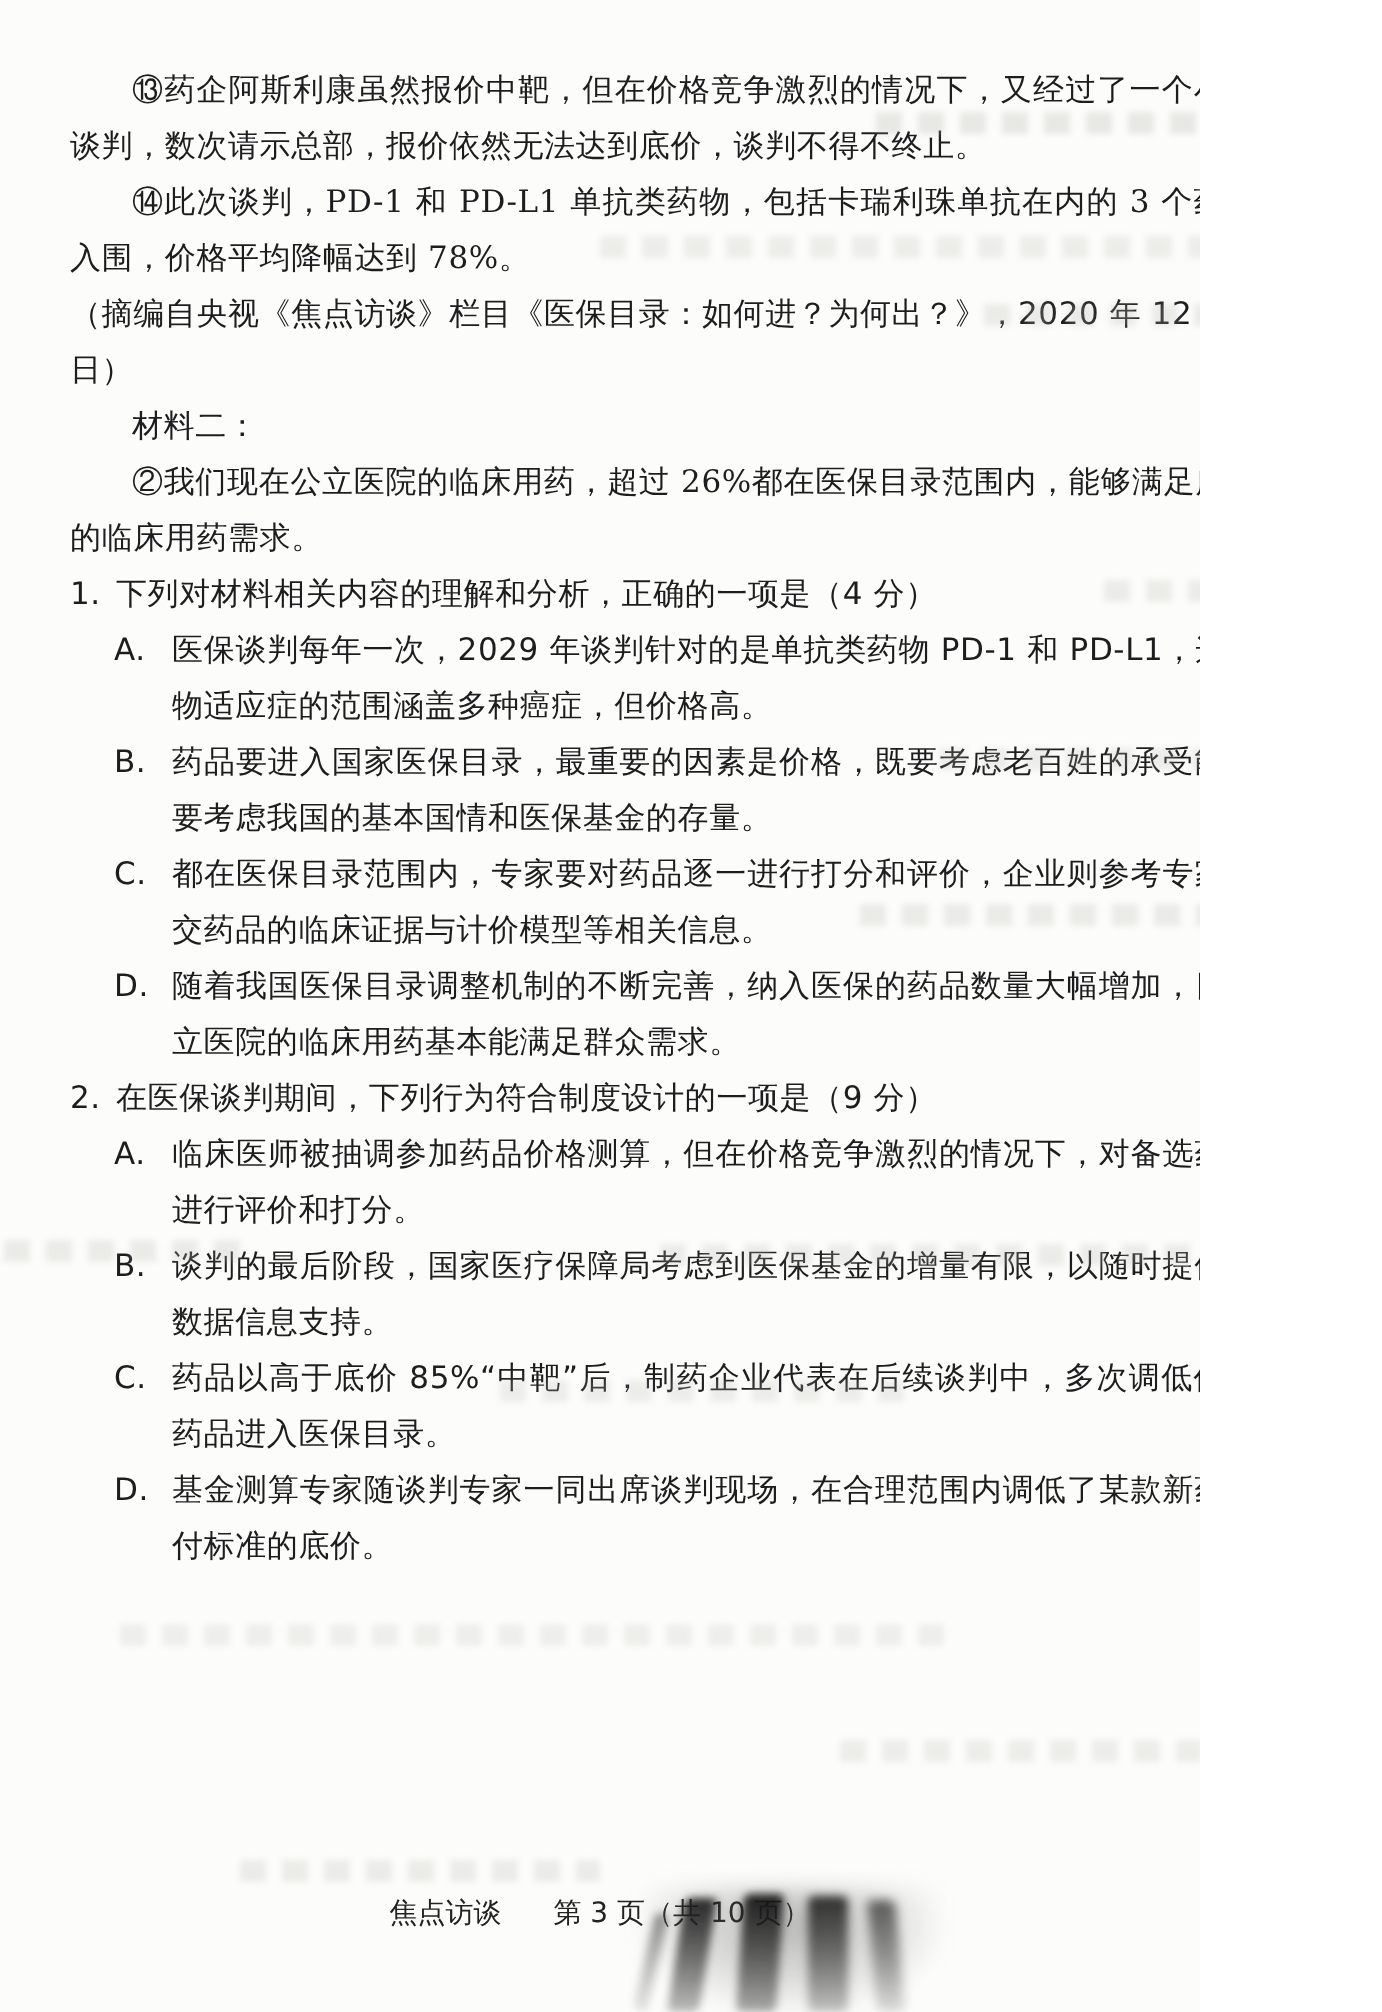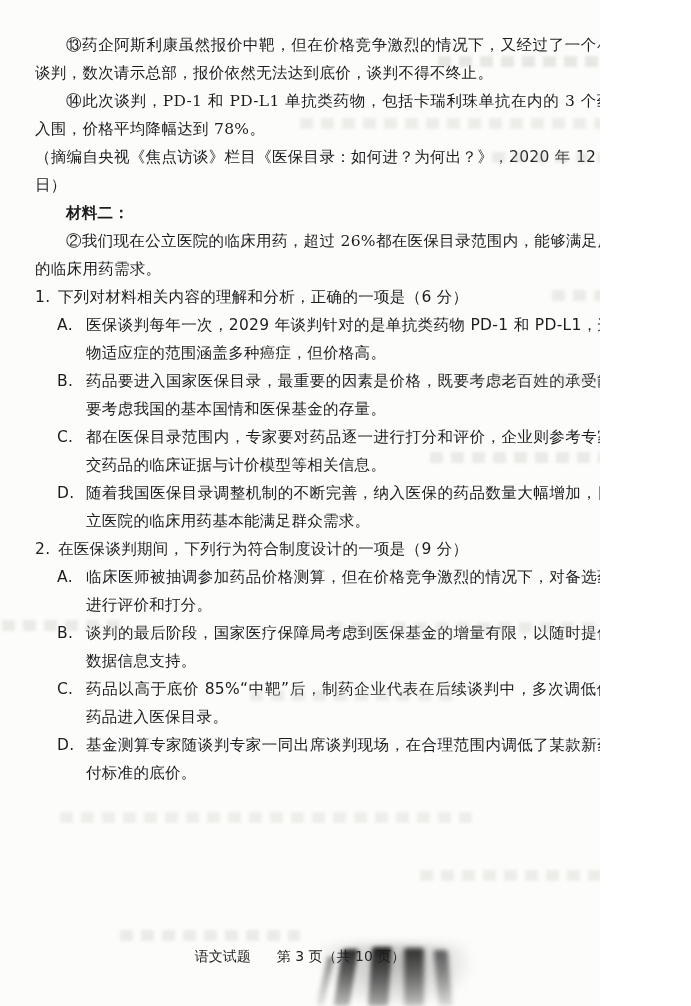--- a/index.html
+++ b/index.html
@@ -21,21 +21,21 @@
     text-align: justify;
     letter-spacing: 0.3px;
   }
   
   .mat { font-family: "DejaVu Serif", serif; }
   
   .que { font-family: "DejaVu Sans", "Liberation Sans", sans-serif; }
 
   .para { margin: 0; text-indent: 31px; }
   .source { margin: 0; text-align: left; text-indent: 0; }
-  .m2-heading { margin: 0; text-indent: 31px; font-weight: bold; font-family: "DejaVu Sans", sans-serif; }
+  .m2-heading { margin: 0; text-indent: 31px; font-weight: normal; font-family: "DejaVu Sans", sans-serif; }
 
   .q-stem { display: flex; margin: 0; }
   .q-num { flex: none; width: 23px; }
   .q-stem-text { flex: 1; }
 
   .option { display: flex; margin: 0; padding-left: 22px; }
   .opt-label { flex: none; width: 29px; }
   .opt-text { flex: 1; }
 
   .footer {
@@ -104,21 +104,21 @@
     <p class="para mat">⑬药企阿斯利康虽然报价中靶，但在价格竞争激烈的情况下，又经过了一个小时艰辛谈判，数次请示总部，报价依然无法达到底价，谈判不得不终止。</p>
     <p class="para mat">⑭此次谈判，PD-1 和 PD-L1 单抗类药物，包括卡瑞利珠单抗在内的 3 个药品最终入围，价格平均降幅达到 78%。</p>
     <p class="source que">（摘编自央视《焦点访谈》栏目《医保目录：如何进？为何出？》，2020 年 12 月 28 日）</p>
 
     <p class="m2-heading">材料二：</p>
     <p class="para mat">②我们现在公立医院的临床用药，超过 26%都在医保目录范围内，能够满足广大群众的临床用药需求。</p>
 
     <div class="question que">
       <div class="q-stem">
         <span class="q-num">1.</span>
-        <span class="q-stem-text">下列对材料相关内容的理解和分析，正确的一项是（6 分）</span>
+        <span class="q-stem-text">下列对材料相关内容的理解和分析，正确的一项是（4 分）</span>
       </div>
       <div class="option">
         <span class="opt-label">A.</span>
         <span class="opt-text">医保谈判每年一次，2029 年谈判针对的是单抗类药物 PD-1 和 PD-L1，这两种药物适应症的范围涵盖多种癌症，但价格高。</span>
       </div>
       <div class="option">
         <span class="opt-label">B.</span>
         <span class="opt-text">药品要进入国家医保目录，最重要的因素是价格，既要考虑老百姓的承受能力，又要考虑我国的基本国情和医保基金的存量。</span>
       </div>
       <div class="option">
@@ -150,21 +150,21 @@
       </div>
       <div class="option">
         <span class="opt-label">D.</span>
         <span class="opt-text">基金测算专家随谈判专家一同出席谈判现场，在合理范围内调低了某款新药医保支付标准的底价。</span>
       </div>
     </div>
 
   </div>
 
   <div class="footer">
-    <span class="doc-label">语文试题</span><span>第 3 页（共 10 页）</span>
+    <span class="doc-label">焦点访谈</span><span>第 3 页（共 10 页）</span>
   </div>
 
   <div class="smudge">
     <div class="streak halo"></div>
     <div class="streak s1"></div>
     <div class="streak s2"></div>
     <div class="streak s3"></div>
     <div class="streak s4"></div>
     <div class="streak s5"></div>
   </div>

